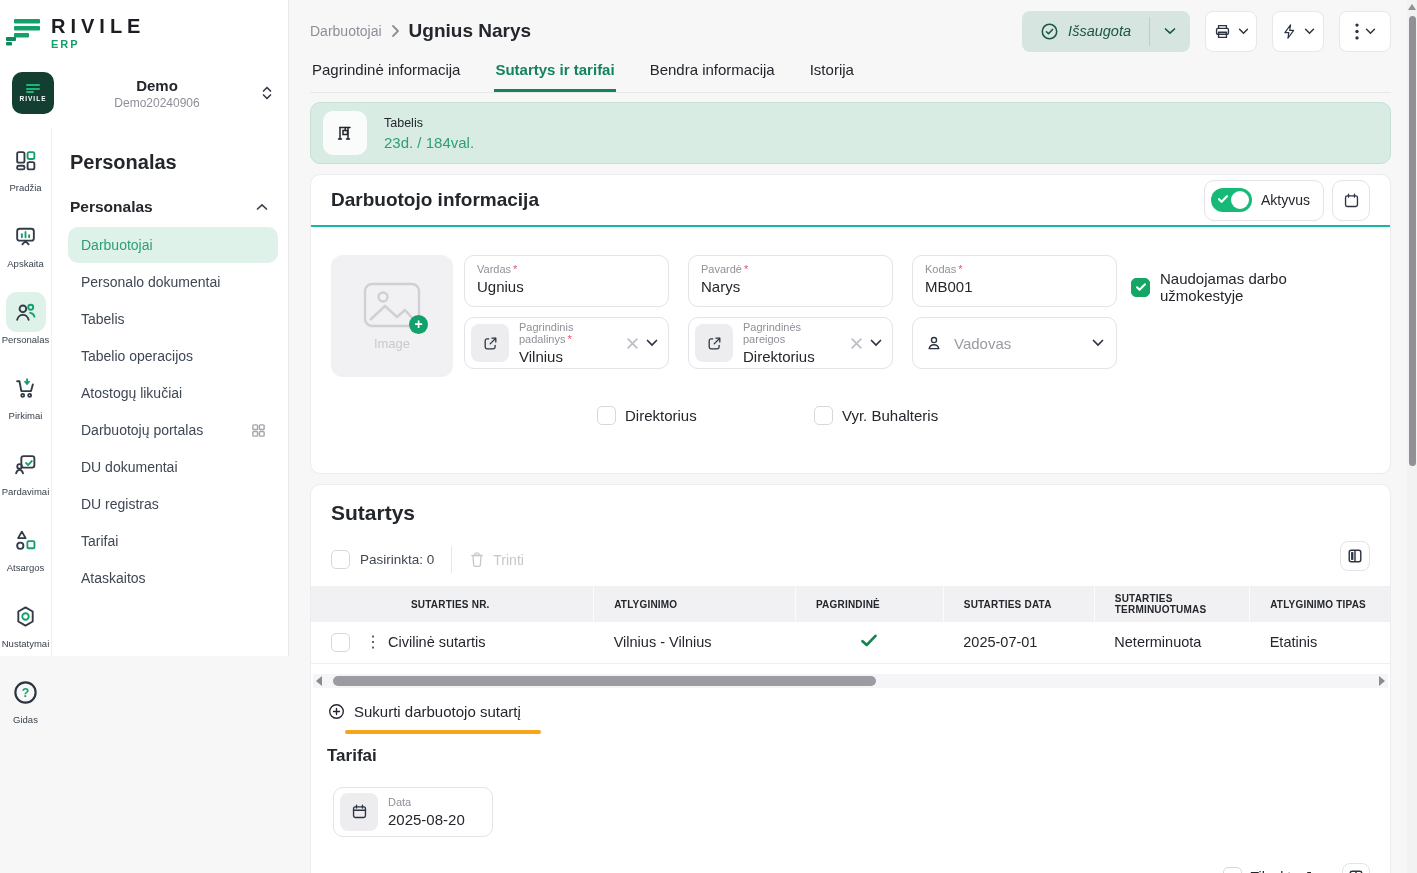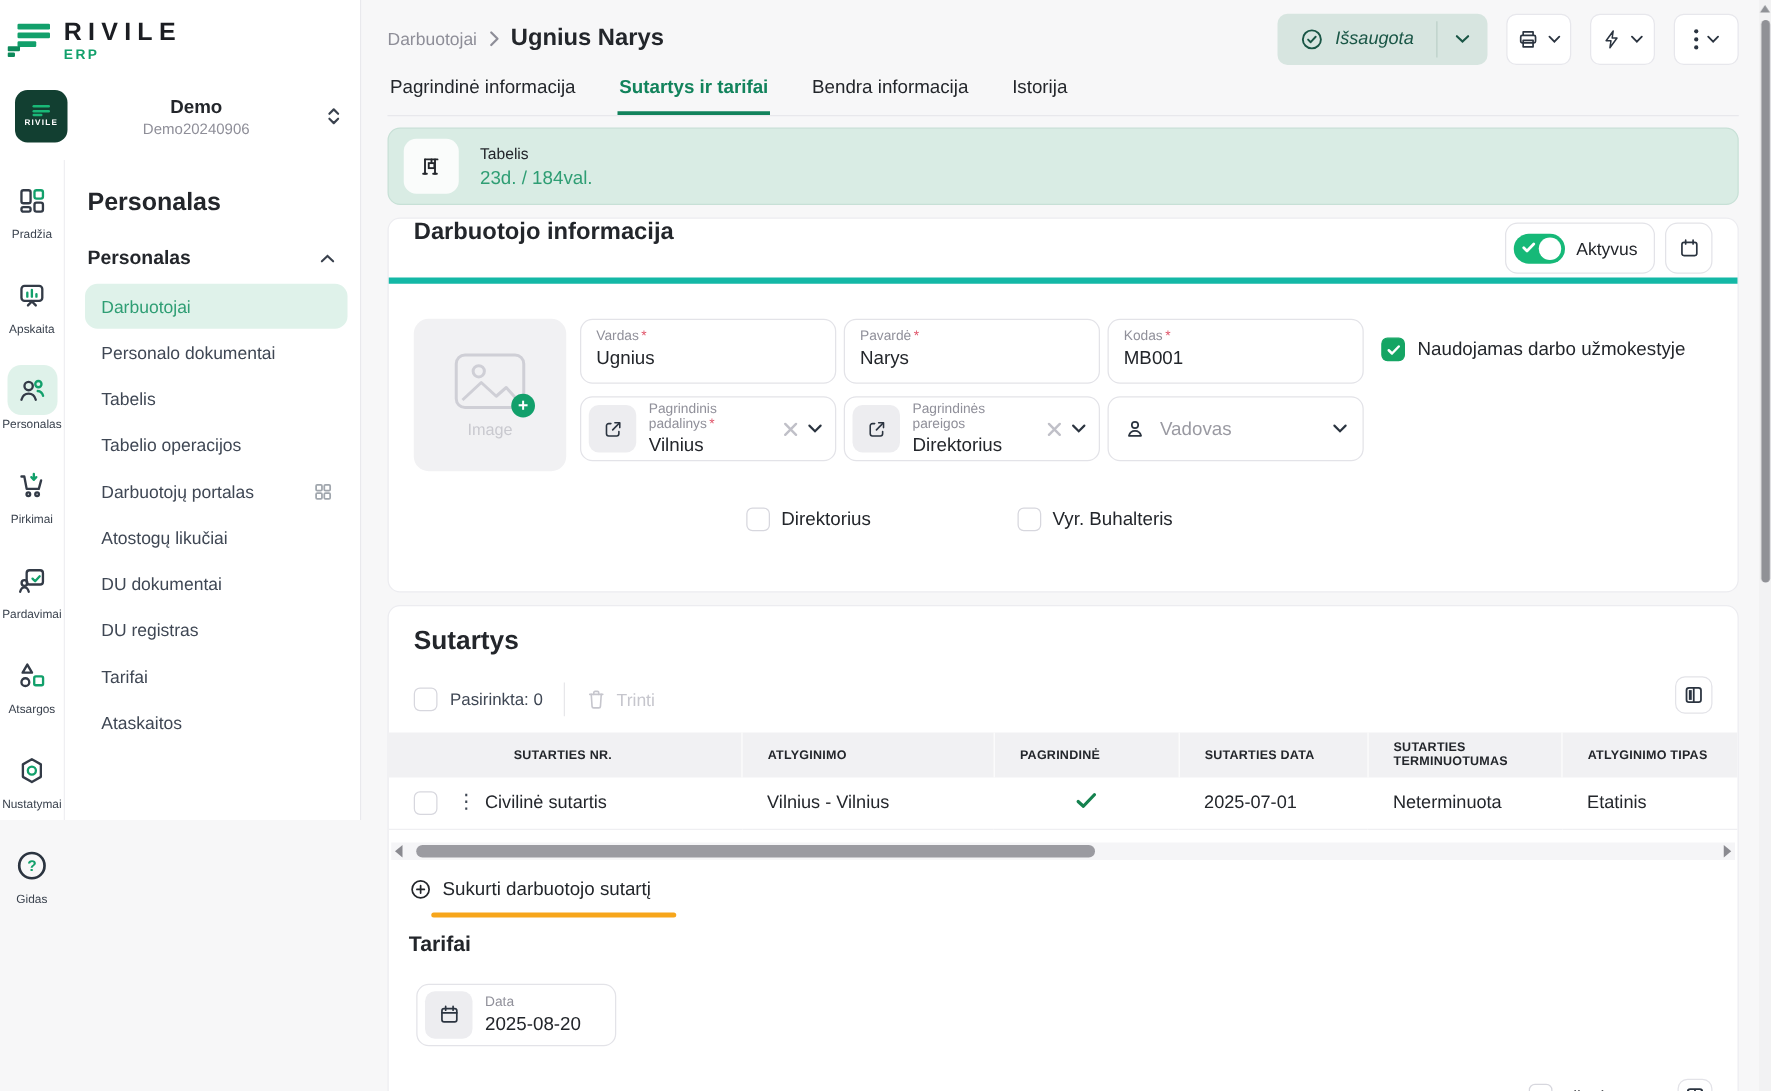--- a/index.html
+++ b/index.html
@@ -56,39 +56,39 @@
   .tabs { display:flex; gap:33px; border-bottom:1px solid #e8e8ec; margin-top:2px; padding-left:1px; }
   .tab { font-size:15px; color:#23262b; padding:7px 1px 11px; border-bottom:3px solid transparent; cursor:pointer; }
   .tab.active { color:#12835c; font-weight:bold; border-bottom-color:#12835c; }
 
   .banner { margin-top:9px; background:#d9ece4; border:1px solid #c7e0d6; border-radius:10px; height:62px; display:flex; align-items:center; gap:17px; padding:0 12px; }
   .banner-icon { width:44px; height:44px; background:#fafcfb; border-radius:10px; display:flex; align-items:center; justify-content:center; flex:none; }
   .banner-label { font-size:12.5px; color:#23262b; }
   .banner-value { font-size:15px; color:#2f9e74; margin-top:4px; }
 
   .card { background:#fff; border:1px solid #ececf0; border-radius:10px; margin-top:10px; }
-  .card-hd { display:flex; justify-content:space-between; padding:0 20px; height:52px; border-bottom:5px solid #14b8a6; }
+  .card-hd { display:flex; align-items:center; justify-content:space-between; padding:0 20px; height:52px; border-bottom:2px solid #14b8a6; }
   .card-title { font-size:19px; font-weight:bold; }
   .hd-controls { display:flex; align-items:center; gap:8px; }
   .toggle-box { display:flex; align-items:center; gap:9px; border:1px solid #e3e3e8; border-radius:10px; padding:0 13px 0 6px; height:41px; cursor:pointer; }
   .toggle { position:relative; width:41px; height:24px; background:#16b978; border-radius:12px; flex:none; }
   .toggle .knob { position:absolute; top:3px; right:3px; width:18px; height:18px; background:#fff; border-radius:50%; }
   .toggle .tick { position:absolute; left:6px; top:5px; }
   .toggle-label { font-size:14px; }
   .sq-btn { width:38px; height:41px; border:1px solid #e3e3e8; border-radius:10px; background:#fff; display:flex; align-items:center; justify-content:center; cursor:pointer; }
 
   .emp-body { display:flex; align-items:flex-start; gap:11px; padding:28px 20px 48px 20px; }
   .img-box { width:122px; height:122px; background:#f1f1f3; border-radius:12px; flex:none; display:flex; flex-direction:column; align-items:center; justify-content:center; gap:8px; cursor:pointer; }
   .img-glyph { position:relative; width:58px; height:46px; }
   .img-plus { position:absolute; right:-7px; bottom:-6px; width:19px; height:19px; border-radius:50%; background:#12a06b; color:#fff; font-size:14px; line-height:18px; text-align:center; font-weight:bold; }
   .img-label { font-size:13px; color:#c9c9cf; }
 
   .fields-wrap { display:flex; align-items:flex-start; }
   .fields-col { display:flex; flex-direction:column; gap:10px; }
-  .frow { display:flex; gap:6px; }
+  .frow { display:flex; gap:19px; }
   .field { width:205px; height:52px; border:1px solid #e3e3e8; border-radius:10px; padding:7px 12px; background:#fff; }
   .f-label { font-size:11px; color:#90909a; }
   .req { color:#e0566b; margin-left:2px; }
   .f-value { font-size:15px; color:#23262b; margin-top:3px; }
   .field.select { display:flex; align-items:center; gap:10px; padding:6px 10px 6px 6px; cursor:pointer; }
   .icon-sq { width:38px; height:38px; background:#ededf0; border-radius:8px; display:flex; align-items:center; justify-content:center; flex:none; }
   .sel-texts { flex:1; min-width:0; }
   .sel-side { display:flex; align-items:center; gap:7px; flex:none; }
   .field.plain-select { display:flex; align-items:center; gap:11px; padding:6px 12px; cursor:pointer; }
   .placeholder { font-size:15px; color:#9a9aa2; flex:1; }
@@ -305,33 +305,33 @@
         <div class="menu-item">
             <span>Personalo dokumentai</span>
           </div>
         <div class="menu-item">
             <span>Tabelis</span>
           </div>
         <div class="menu-item">
             <span>Tabelio operacijos</span>
           </div>
         <div class="menu-item">
+            <span>Atostogų likučiai</span>
+          </div>
+        <div class="menu-item">
           <span>Darbuotojų portalas</span>
           <span>
             <svg width="15" height="15" viewBox="0 0 16 16" fill="none" stroke="#a0a6ad" stroke-width="1.5">
               <rect x="2" y="2" width="5" height="5" rx="1"></rect>
                 <rect x="9" y="2" width="5" height="5" rx="1"></rect>
               <rect x="2" y="9" width="5" height="5" rx="1"></rect>
                 <rect x="9" y="9" width="5" height="5" rx="1"></rect>
             </svg>
           </span>
         </div>
-        <div class="menu-item">
-            <span>Atostogų likučiai</span>
-          </div>
 
         <div class="menu-item">
             <span>DU dokumentai</span>
           </div>
         <div class="menu-item">
             <span>DU registras</span>
           </div>
         <div class="menu-item">
             <span>Tarifai</span>
           </div>

